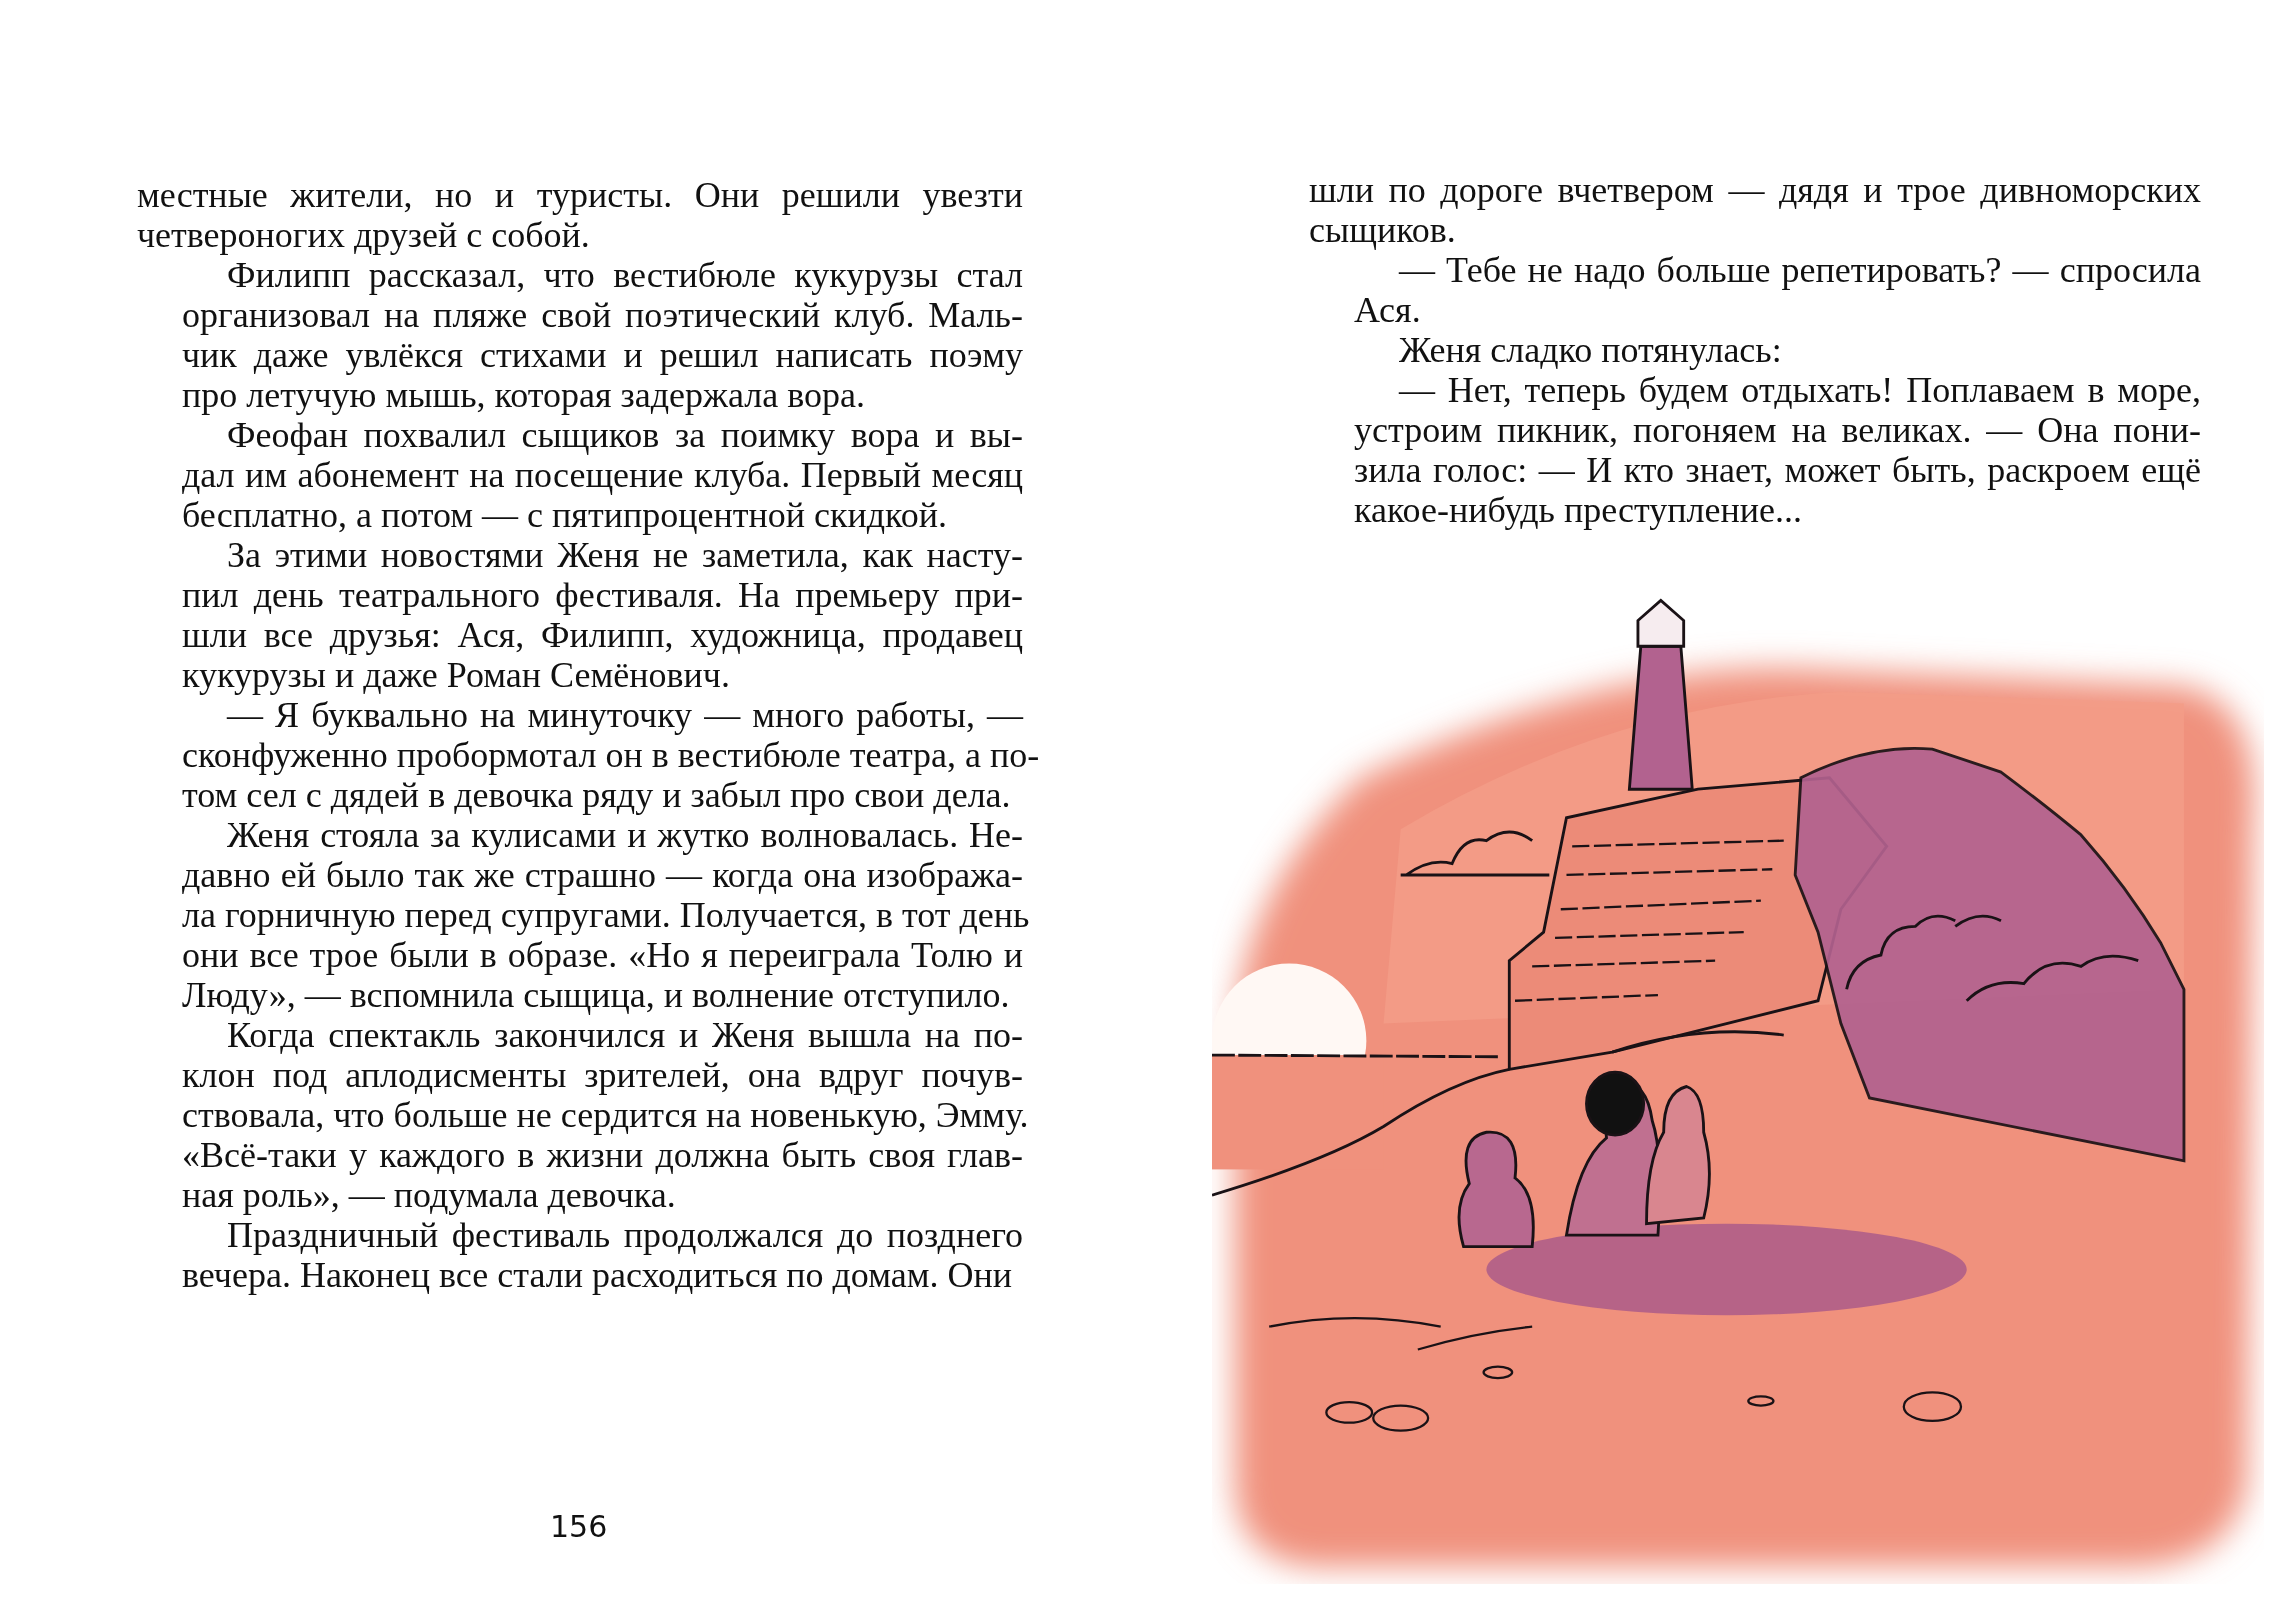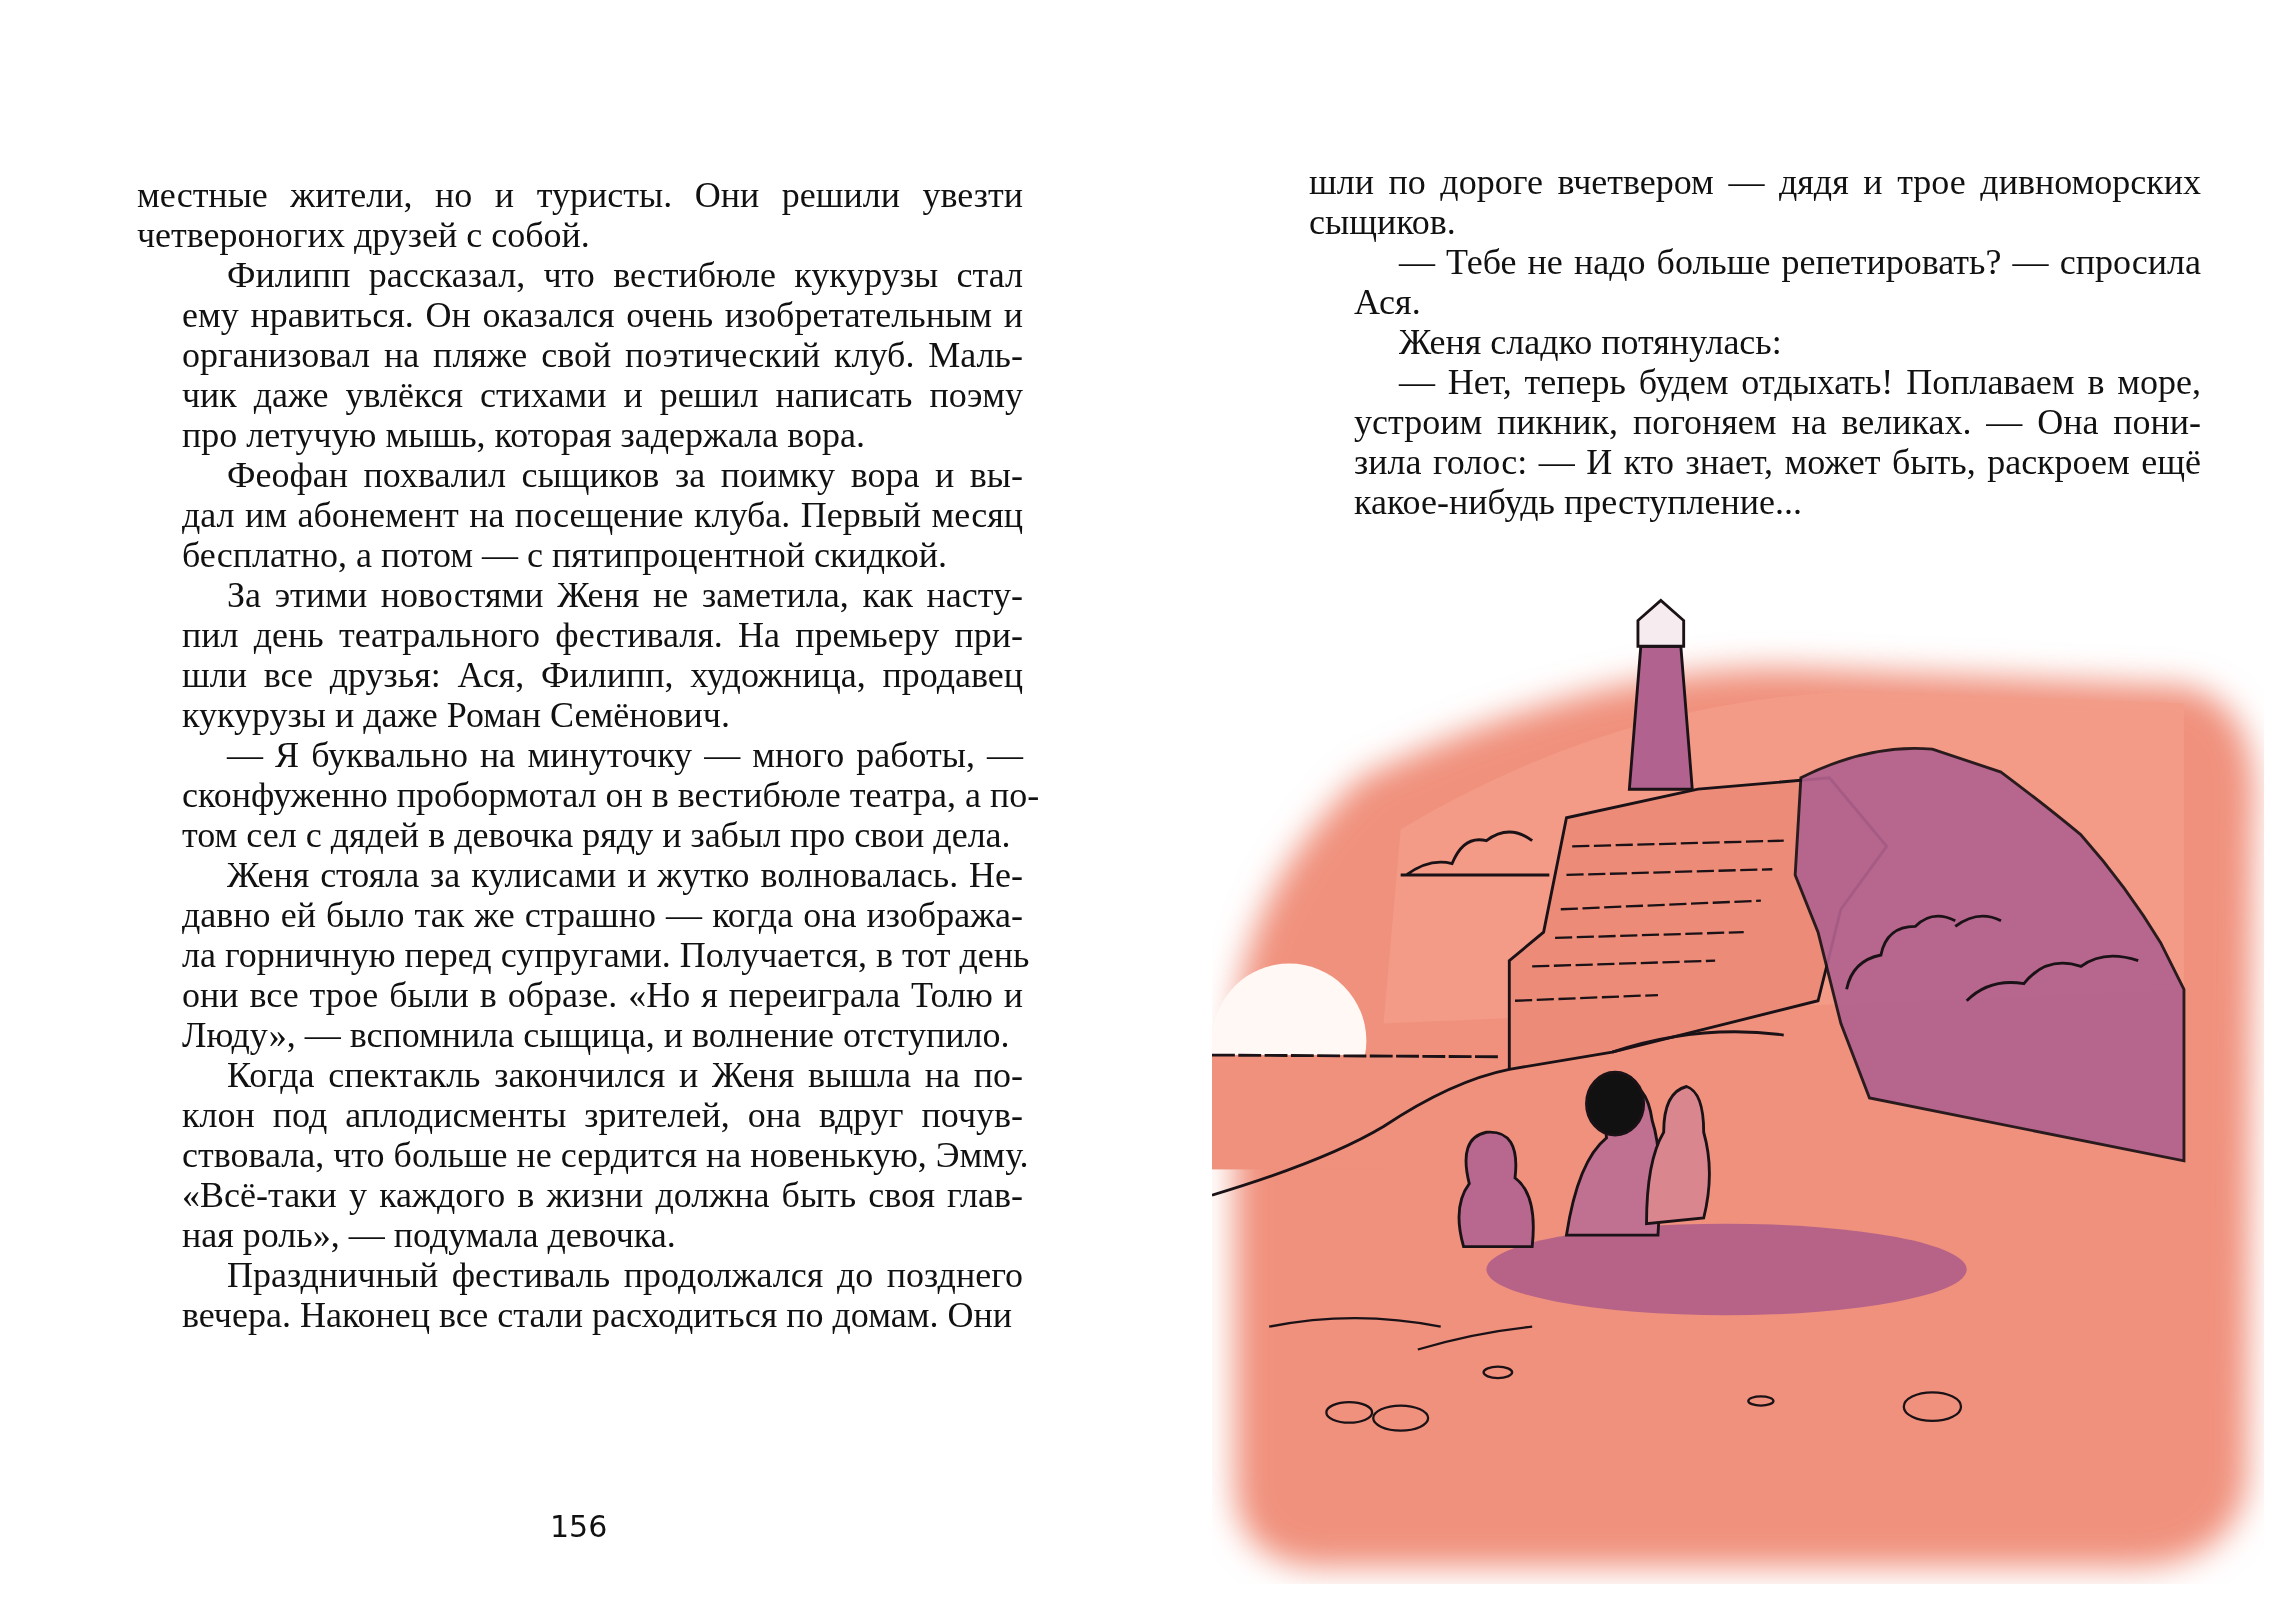--- a/index.html
+++ b/index.html
@@ -3,42 +3,41 @@
 <meta charset="utf-8">
 <style>
   html, body { margin:0; padding:0; background:#ffffff; }
   body { width:2295px; height:1620px; position:relative; overflow:hidden;
          font-family:"Liberation Serif","DejaVu Serif",serif; color:#111; }
   .page { position:absolute; top:0; height:1620px; }
   .page-left { left:0; width:1148px; }
   .page-right { left:1148px; width:1148px; }
   .column { position:absolute; font-size:36px; line-height:40px; text-align:justify; }
   .col-left { left:137px; top:175px; width:886px; }
-  .col-right { left:161px; top:162px; width:892px; }
+  .col-right { left:161px; top:170px; width:892px; }
   .para { margin:0; text-indent:45px; }
   .para.noindent { text-indent:0; }
   .line { display:block; text-align:justify; text-align-last:justify; white-space:nowrap; height:40px; }
   .line.last { text-align-last:left; }
   .folio { position:absolute; left:550px; top:1509px; font-family:"DejaVu Sans",sans-serif;
            font-size:30px; color:#111; }
   .illustration { position:absolute; left:1212px; top:589px; width:1052px; height:995px; }
   .illustration svg { width:100%; height:100%; display:block; }
 </style>
 </head>
 <body>
 
 <div class="page page-left">
   <div class="column col-left" id="col-left">
       <div class="para noindent">
         <span class="line">местные жители, но и туристы. Они решили увезти</span>
         <span class="line last">четвероногих друзей с собой.</span>
       </div>
       <div class="para">
         <span class="line" style="padding-left: 45px;">Филипп рассказал, что вестибюле кукурузы стал</span>
-        <span class="line">ему нравиться. Он оказался очень изобретательным и</span>
         <span class="line">организовал на пляже свой поэтический клуб. Маль-</span>
         <span class="line">чик даже увлёкся стихами и решил написать поэму</span>
         <span class="line last">про летучую мышь, которая задержала вора.</span>
       </div>
       <div class="para">
         <span class="line" style="padding-left: 45px;">Феофан похвалил сыщиков за поимку вора и вы-</span>
         <span class="line">дал им абонемент на посещение клуба. Первый месяц</span>
         <span class="line last">бесплатно, а потом — с пятипроцентной скидкой.</span>
       </div>
       <div class="para">

